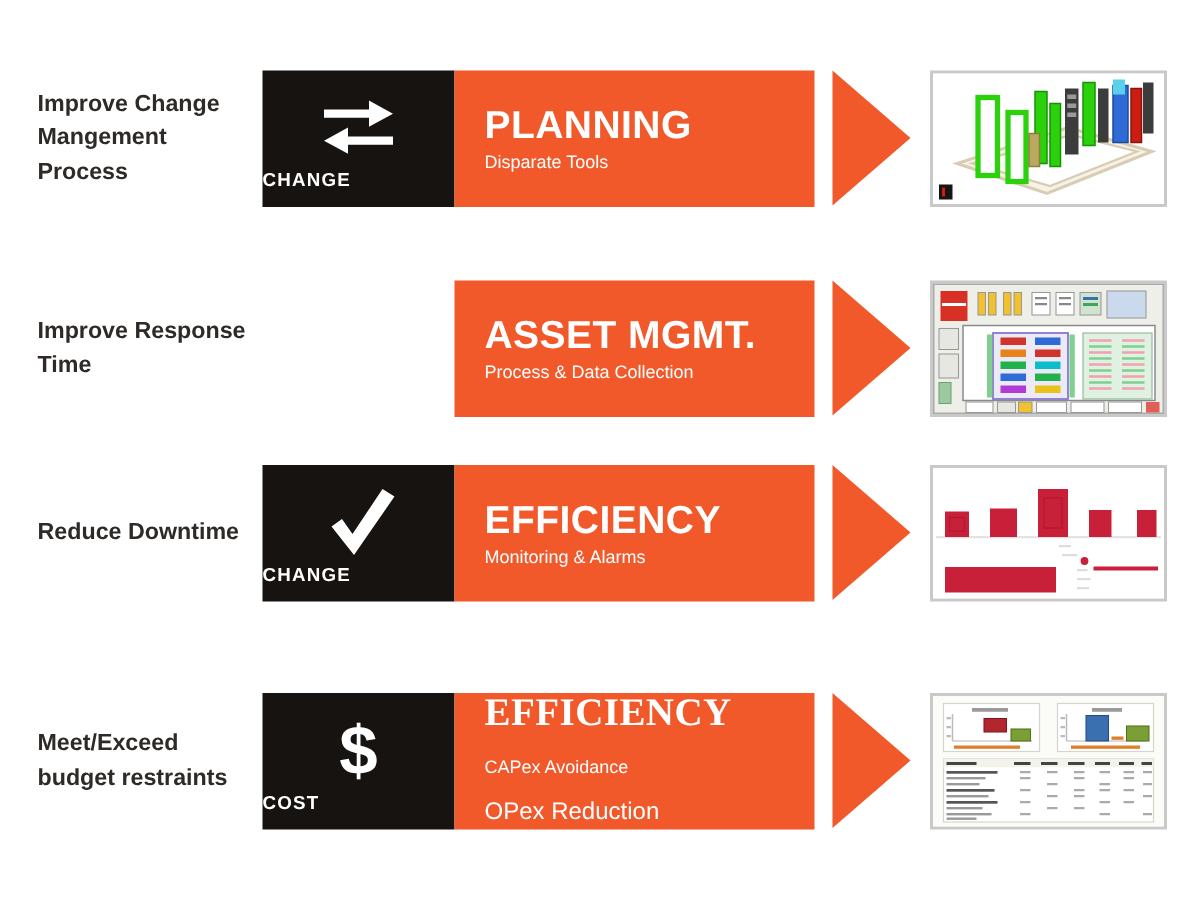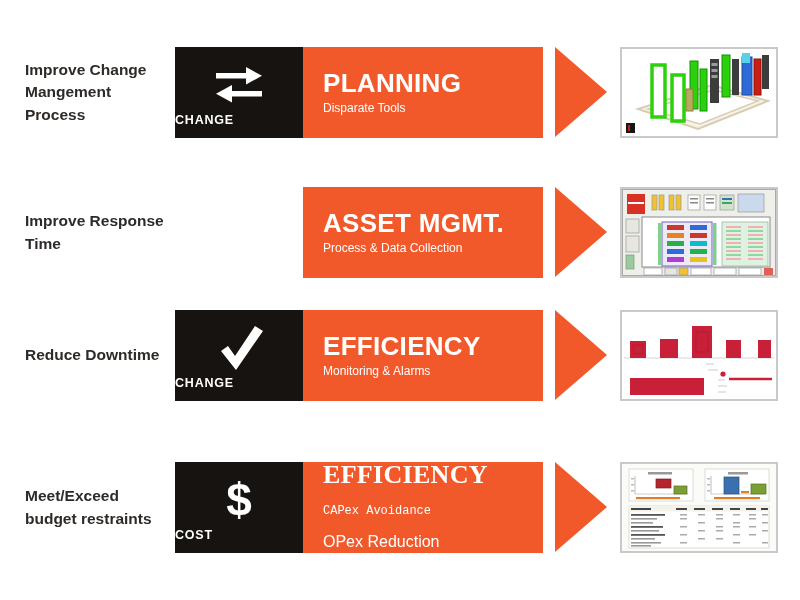--- a/index.html
+++ b/index.html
@@ -34,21 +34,21 @@
 
   .orangebox {
     position:absolute; left:303px; top:0; width:240px; height:91px;
     background:#f1592b; color:#fff; display:flex; flex-direction:column;
     justify-content:center; padding-left:20px;
   }
   .obox-title { font-size:26px; font-weight:bold; letter-spacing:0.3px; line-height:1.1; }
   .obox-sub { font-size:12px; font-weight:400; margin-top:4px; line-height:1.25; }
   .obox-sub2 { font-size:16px; font-weight:400; margin-top:13px; line-height:1.25; }
   .row-4 .obox-title { margin-top:-2px;font-family:Liberation Serif, serif; }
-  .row-4 .obox-sub { margin-top:15px;font-family:Liberation Mono, monospace; }
+  .row-4 .obox-sub { margin-top:15px; }
 
   .arrow {
     position:absolute; left:555px; top:0; width:0; height:0;
     border-top:45.5px solid transparent;
     border-bottom:45.5px solid transparent;
     border-left:52px solid #f1592b;
   }
 
   .thumb {
     position:absolute; left:620px; top:0; width:158px; height:91px;

